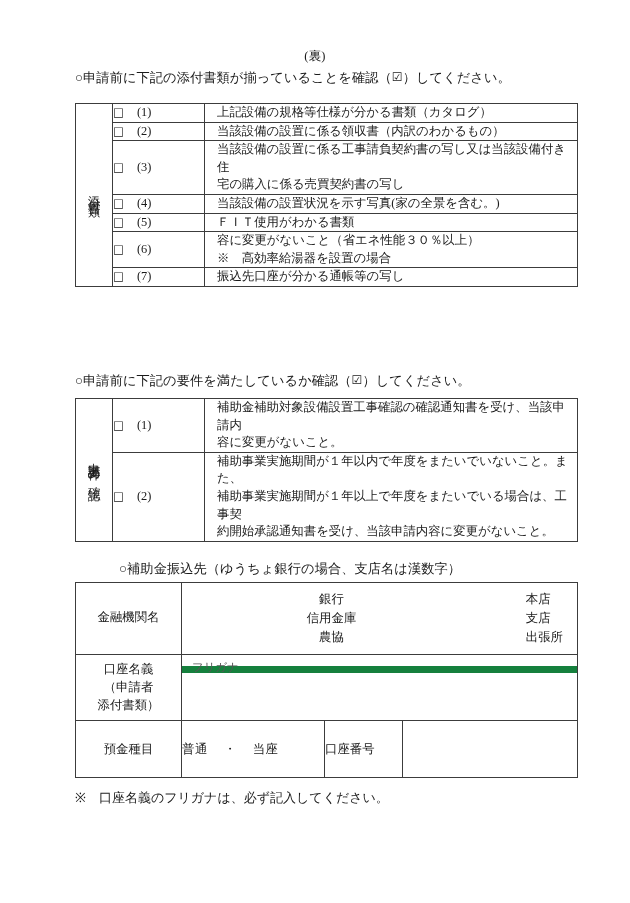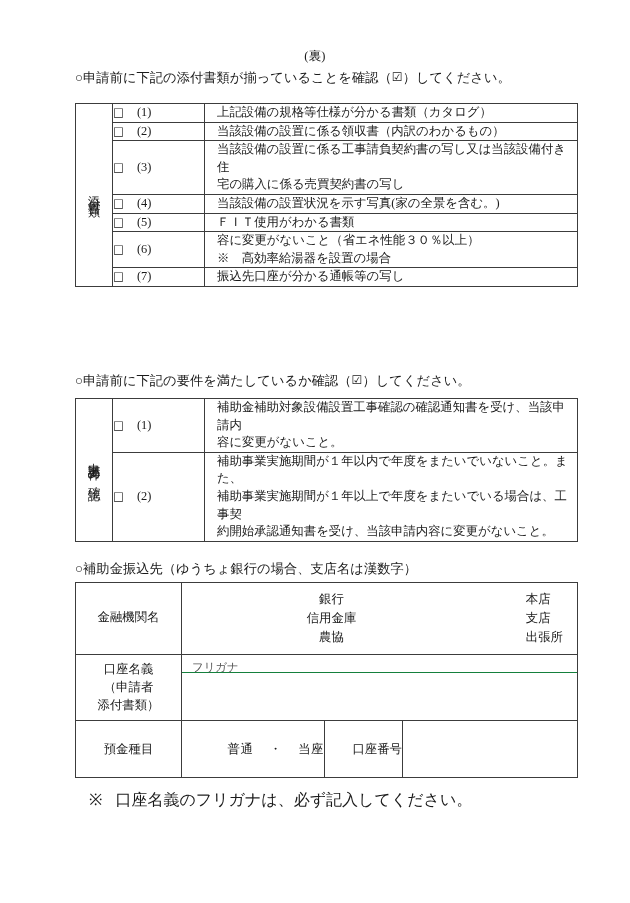--- a/index.html
+++ b/index.html
@@ -38,21 +38,21 @@
   
   .section-lead {
     position: absolute;
     left: 75px;
     font-size: 13.2px;
     white-space: nowrap;
     letter-spacing: 0.1px;
   }
   #lead-attachments { top: 69px; }
   #lead-requirements { top: 372px; }
-  #lead-bank { top: 560px; }
+  #lead-bank { top: 560px; margin-left: 44px; }
 
   .chk-inline {
     font-family: "DejaVu Sans", sans-serif;
     font-size: 12px;
     vertical-align: 1px;
   }
 
   
   .form-table {
     position: absolute;
@@ -135,43 +135,42 @@
 
   .stack-label {
     text-align: center;
     line-height: 1.45;
     padding: 6px 0;
   }
   .stack-label .line { display: block; }
 
   .furigana-wrap { padding: 0; }
   .furigana-top {
-    border-bottom: 1px solid #15803d;
+    border-bottom: 7px solid #15803d;
     padding: 4px 0 3px 10px;
     font-size: 11.4px;
     color: #555;
     height: 18px;
     box-sizing: border-box;
   }
   .furigana-bottom {
     height: 47px;
   }
 
-  .center-cell { text-align: right; font-family: Liberation Serif, serif; }
+  .center-cell { text-align: left; font-family: Liberation Serif, serif; }
   .kind-pair { letter-spacing: 0.5px; }
   .kind-pair .sep { margin: 0 16px; }
 
   
   .footnote {
     position: absolute;
     left: 75px;
     top: 788px;
-    font-size: 16px;
+    font-size: 13px;
     white-space: nowrap;
-    margin-left: 14px;
   }
   .footnote .mark { margin-right: 13px; }
 </style>
 </head>
 <body>
 
 <div class="page">
 
   <div class="page-mark">(裏)</div>
 

